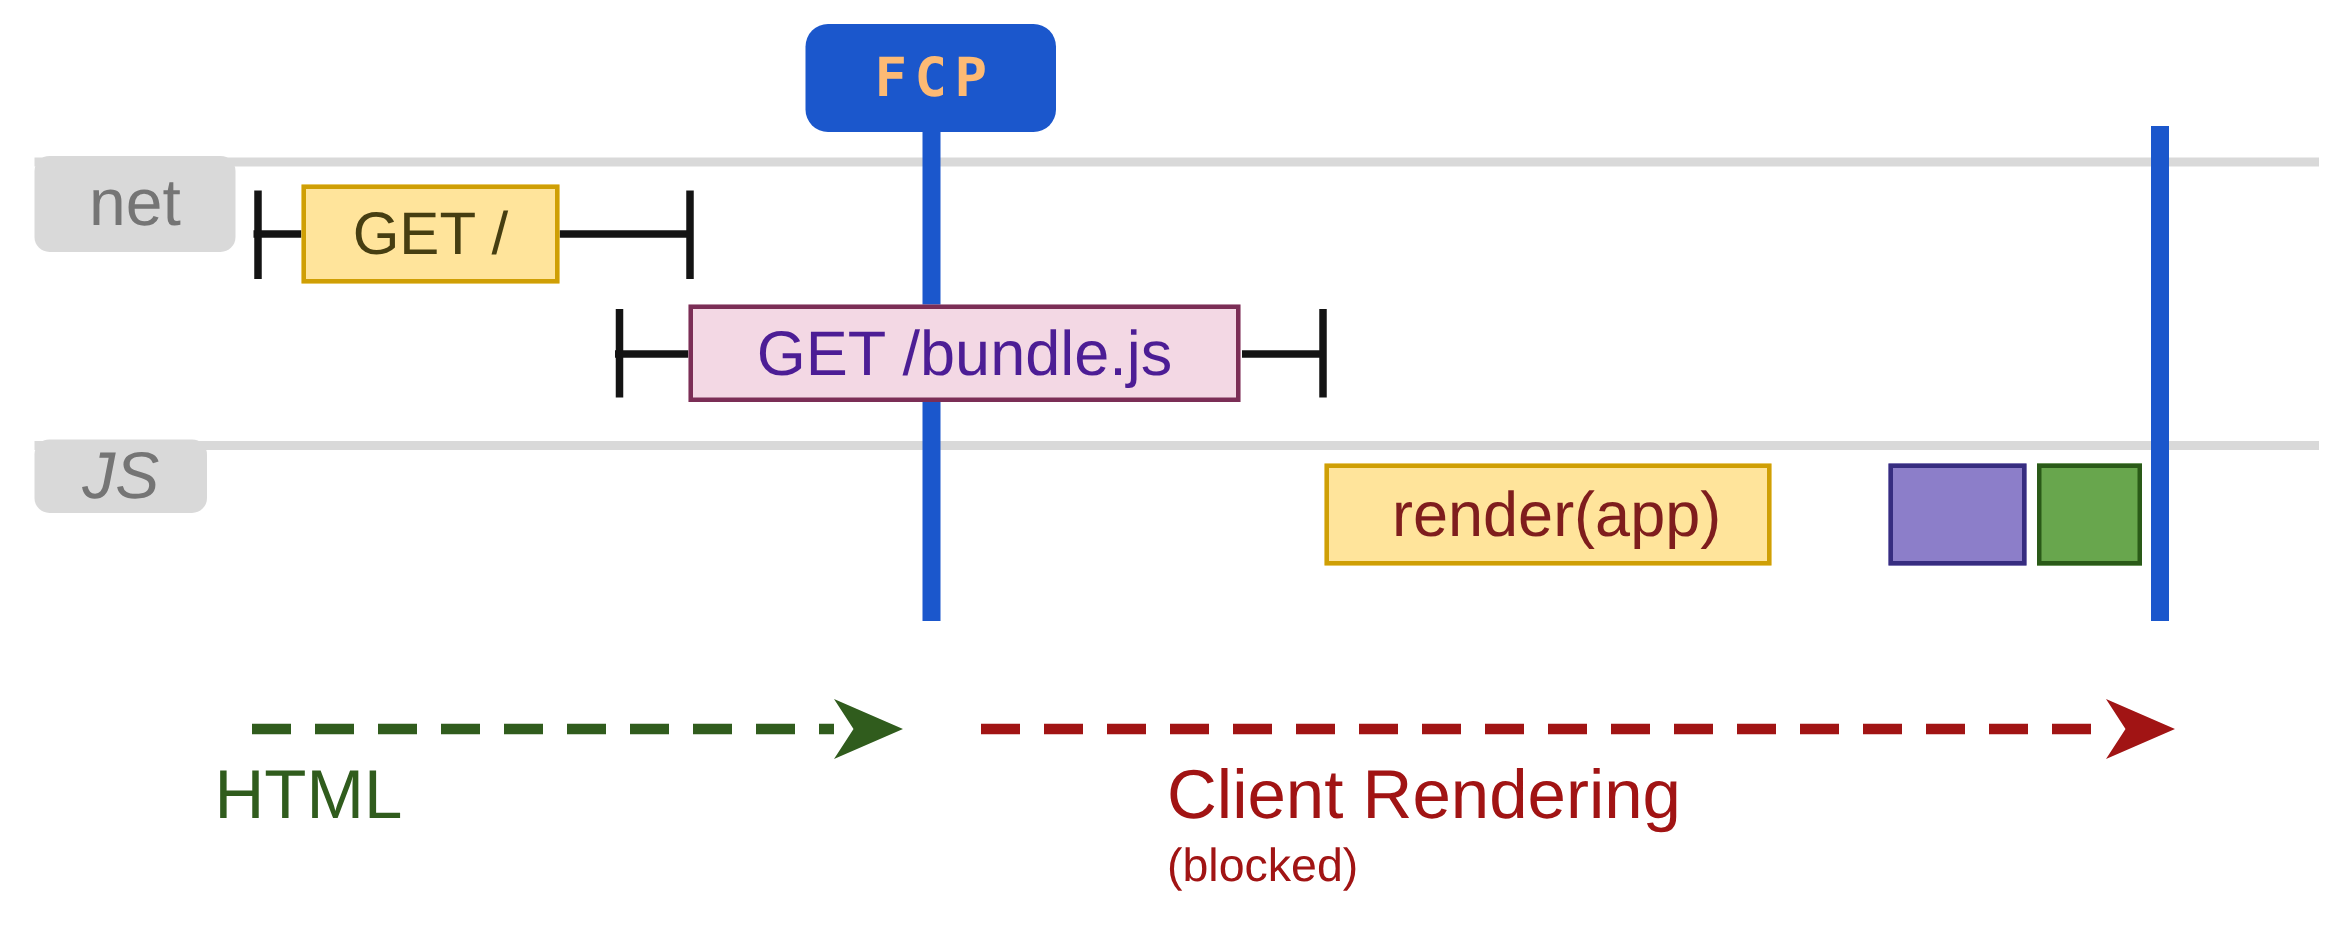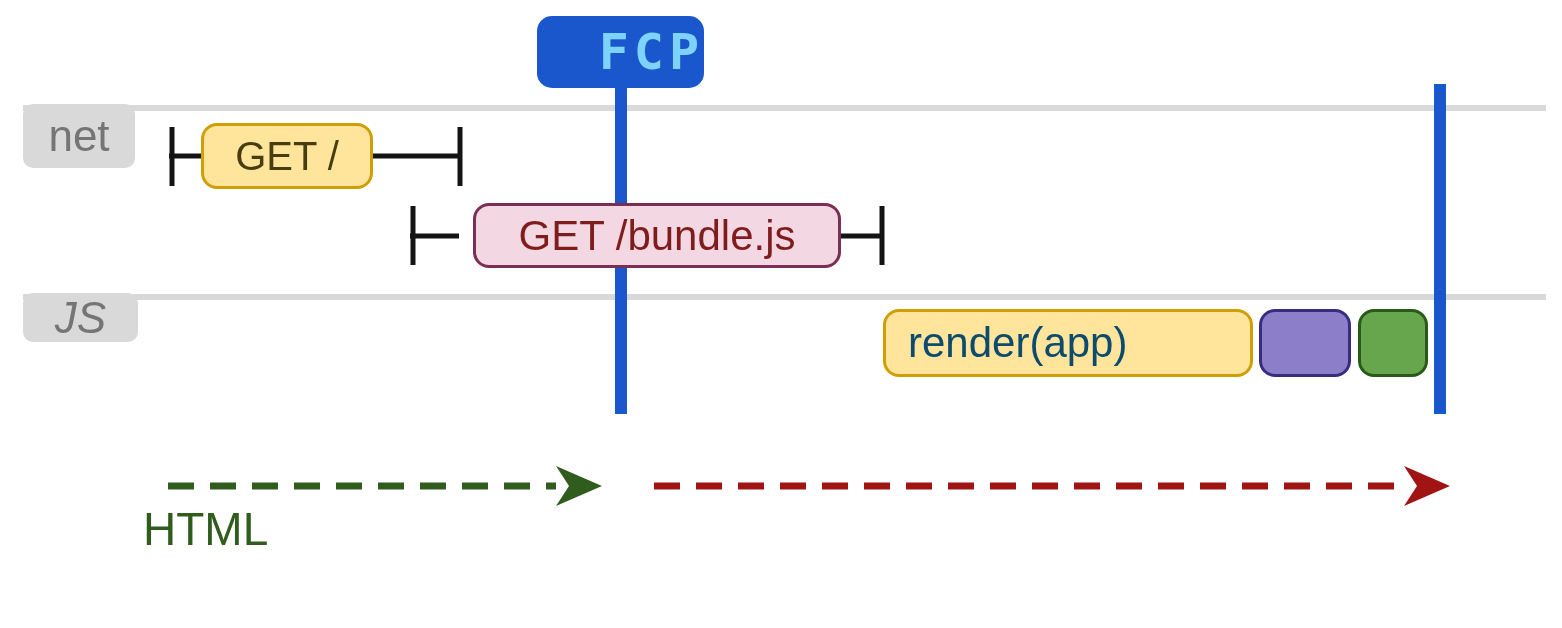--- a/index.html
+++ b/index.html
@@ -17,71 +17,70 @@
     width: 1562px; height: 628px;
     pointer-events: none;
   }
   
   .badge {
     position: absolute;
     top: 16px;
     height: 72px;
     background: #1b57cc;
     border-radius: 15px;
-    color: #7dd3fc;
+    color: #fdba74;
     font-family: "DejaVu Sans Mono", monospace;
     font-weight: bold;
-    font-size: 50px;
+    font-size: 36px;
     letter-spacing: 5px;
     display: flex;
     align-items: center;
-    justify-content: flex-end;
+    justify-content: center;
     text-indent: 5px; 
   }
   .badge.fcp { left: 537px; width: 167px; }
   .badge.tti { left: 1356px; width: 166px; }
   
   .lane-label {
     position: absolute;
     background: #d9d9d9;
     border-radius: 10px;
     color: #757575;
     font-size: 44px;
     display: flex;
     align-items: center;
     justify-content: center;
   }
-  .lane-label.net { left: 23px; top: 104px; width: 112px; height: 64px; }
+  .lane-label.net { left: 23px; top: 104px; width: 134px; height: 64px; }
   .lane-label.js  { left: 23px; top: 293px; width: 115px; height: 49px; font-style: italic; }
   
   .bar {
     position: absolute;
     box-sizing: border-box;
     display: flex;
     align-items: center;
     justify-content: center;
     white-space: nowrap;
-    border-radius: 16px;
   }
   .bar.get-root {
     left: 201px; top: 123px; width: 172px; height: 66px;
     background: #ffe49b; border: 3px solid #cf9f05;
     color: #463e11; font-size: 40px;
   }
   .bar.get-bundle {
-    left: 473px; top: 203px; width: 368px; height: 65px;
+    left: 459px; top: 203px; width: 368px; height: 65px;
     background: #f3d8e4; border: 3px solid #7b2e56;
-    color: #7f1d1d; font-size: 42px;
+    color: #4c1d95; font-size: 42px;
   }
   .bar.render-app {
-    left: 883px; top: 309px; width: 370px; height: 68px;
+    left: 883px; top: 309px; width: 298px; height: 68px;
     background: #ffe49b; border: 3px solid #cf9f05;
-    color: #0c4a6e; font-size: 42px;
+    color: #7f1d1d; font-size: 42px;
     justify-content: flex-start;
-    padding-left: 22px;
+    padding-left: 42px;
   }
   .bar.task-purple {
     left: 1259px; top: 309px; width: 92px; height: 68px;
     background: #8c7ec9; border: 3px solid #372d80;
   }
   .bar.task-green {
     left: 1358px; top: 309px; width: 70px; height: 68px;
     background: #68a64d; border: 3px solid #2a5a18;
   }
   
@@ -151,14 +150,18 @@
   <div class="bar task-purple"></div>
   <div class="bar task-green"></div>
 
   <div class="badge fcp">
     <span>FCP</span>
   </div>
 
   <div class="phase-caption html">
     <span class="title">HTML</span>
   </div>
+  <div class="phase-caption client">
+    <span class="title">Client Rendering</span>
+    <span class="subtitle">(blocked)</span>
+  </div>
 
 </div>
 
 </body></html>

